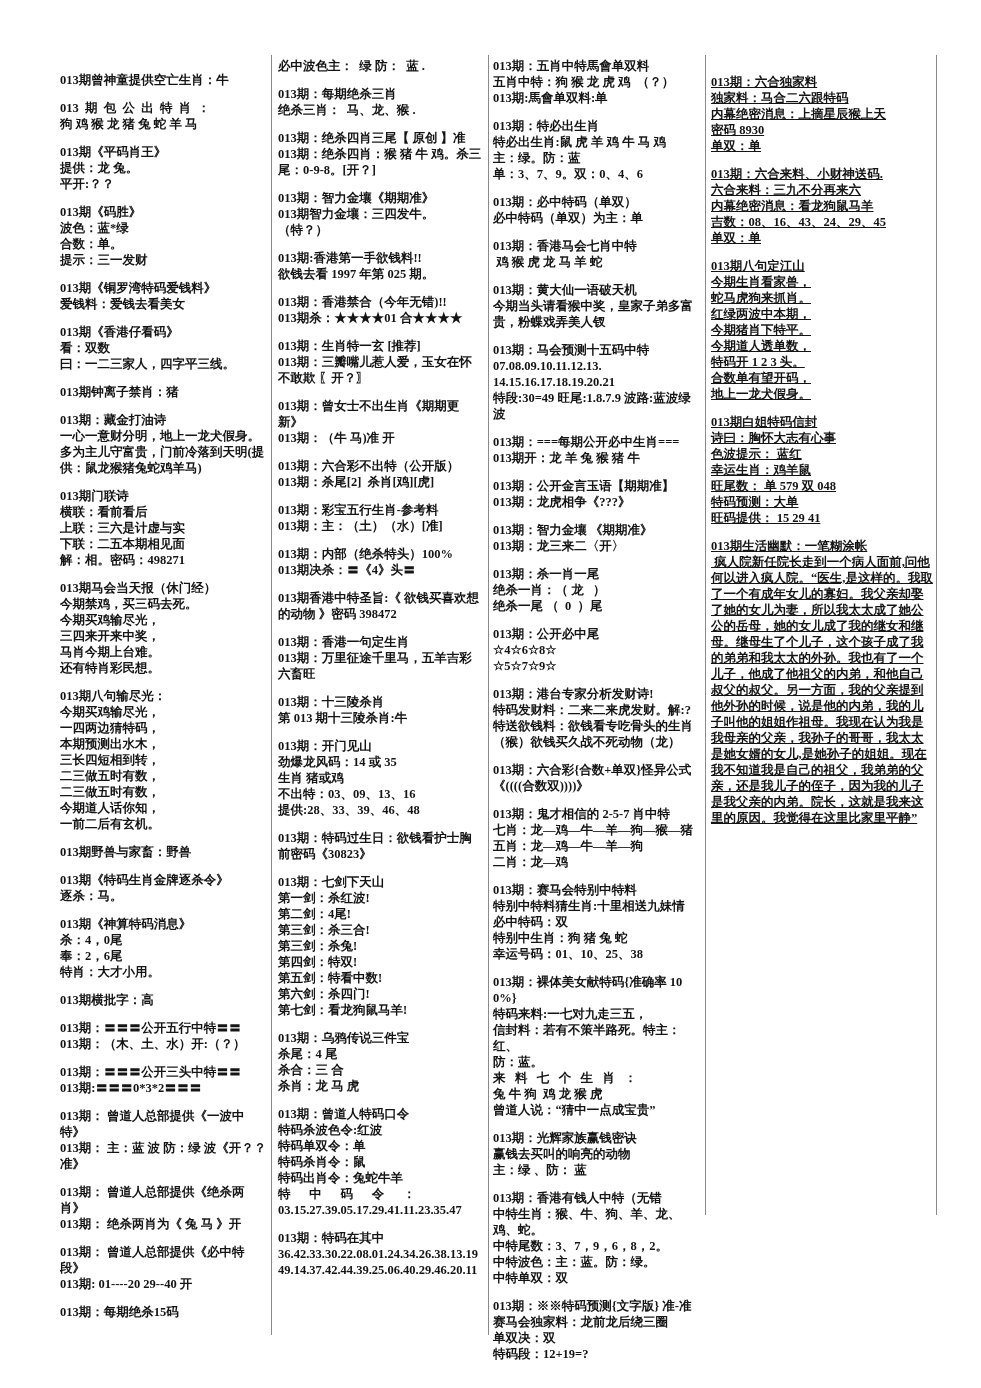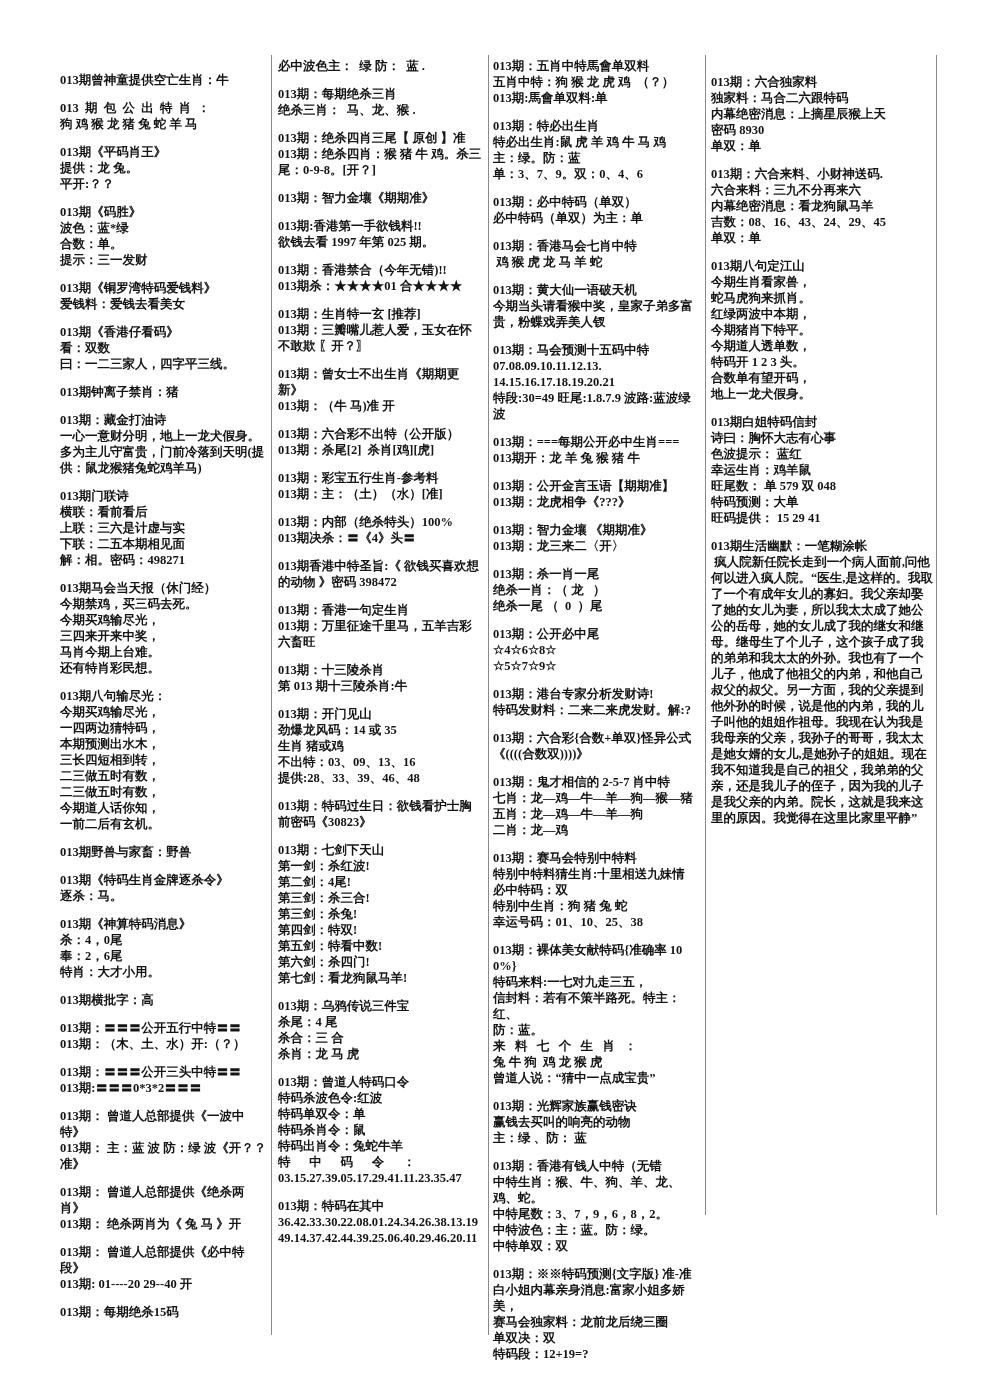--- a/index.html
+++ b/index.html
@@ -21,21 +21,21 @@
   .block{margin-bottom:12px;}
   .line{white-space:pre-wrap;}
   .divider{
     position:absolute;
     width:1px;
     background:#8a8a8a;
   }
   #col1{left:60px;  top:72px; width:208px;}
   #col2{left:278px; top:58px; width:204px;}
   #col3{left:493px; top:58px; width:207px;}
-  #col4{left:711px; top:74px; width:222px;}
+  #col4{left:711px; top:74px; width:222px;text-decoration:underline;}
   #div1{left:271px; top:55px; height:1280px;}
   #div2{left:488px; top:55px; height:1280px;}
   #div3{left:705px; top:55px; height:1160px;}
   #div4{left:936px; top:55px; height:1160px;}
 </style>
 </head>
 <body>
 
 <div id="page" style="background: rgb(255, 255, 255); color: rgb(20, 20, 20);">
   <div id="div1" class="divider" style="background: rgb(138, 138, 138);"></div>
@@ -150,20 +150,21 @@
       <div class="block">
         <div class="line">013期：每期绝杀三肖</div>
         <div class="line">绝杀三肖：  马、龙、猴 .</div>
       </div>
       <div class="block">
         <div class="line">013期：绝杀四肖三尾【 原创 】准</div>
         <div class="line">013期：绝杀四肖：猴 猪 牛 鸡。杀三尾：0-9-8。[开？]</div>
       </div>
       <div class="block">
         <div class="line">013期：智力金壤《期期准》</div>
+        <div class="line">013期智力金壤：三四发牛。（特？）</div>
       </div>
       <div class="block">
         <div class="line">013期:香港第一手欲钱料!!</div>
         <div class="line">欲钱去看 1997 年第 025 期。</div>
       </div>
       <div class="block">
         <div class="line">013期：香港禁合（今年无错)!!</div>
         <div class="line">013期杀：★★★★01 合★★★★</div>
       </div>
       <div class="block">
@@ -287,20 +288,21 @@
         <div class="line">绝杀一尾 （  0  ）尾</div>
       </div>
       <div class="block">
         <div class="line">013期：公开必中尾</div>
         <div class="line">☆4☆6☆8☆</div>
         <div class="line">☆5☆7☆9☆</div>
       </div>
       <div class="block">
         <div class="line">013期：港台专家分析发财诗!</div>
         <div class="line">特码发财料：二来二来虎发财。解:?</div>
+        <div class="line">特送欲钱料：欲钱看专吃骨头的生肖（猴）欲钱买久战不死动物（龙）</div>
       </div>
       <div class="block">
         <div class="line">013期：六合彩{合数+单双}怪异公式</div>
         <div class="line">《((((合数双))))》</div>
       </div>
       <div class="block">
         <div class="line">013期：鬼才相信的 2-5-7 肖中特</div>
         <div class="line">七肖：龙—鸡—牛—羊—狗—猴—猪</div>
         <div class="line">五肖：龙—鸡—牛—羊—狗</div>
         <div class="line">二肖：龙—鸡</div>
@@ -328,21 +330,20 @@
       </div>
       <div class="block">
         <div class="line">013期：香港有钱人中特（无错</div>
         <div class="line">中特生肖：猴、牛、狗、羊、龙、鸡、蛇。</div>
         <div class="line">中特尾数：3、7，9，6，8，2。</div>
         <div class="line">中特波色：主：蓝。防：绿。</div>
         <div class="line">中特单双：双</div>
       </div>
       <div class="block">
         <div class="line">013期：※※特码预测{文字版} 准-准</div>
-        <div class="line">白小姐内幕亲身消息:富家小姐多娇美，</div>
         <div class="line">赛马会独家料：龙前龙后绕三圈</div>
         <div class="line">单双决：双</div>
         <div class="line">特码段：12+19=?</div>
       </div>
     </div>
   <div id="col4" class="col">
       <div class="block">
         <div class="line">013期：六合独家料</div>
         <div class="line">独家料：马合二六跟特码</div>
         <div class="line">内幕绝密消息：上摘星辰猴上天</div>

